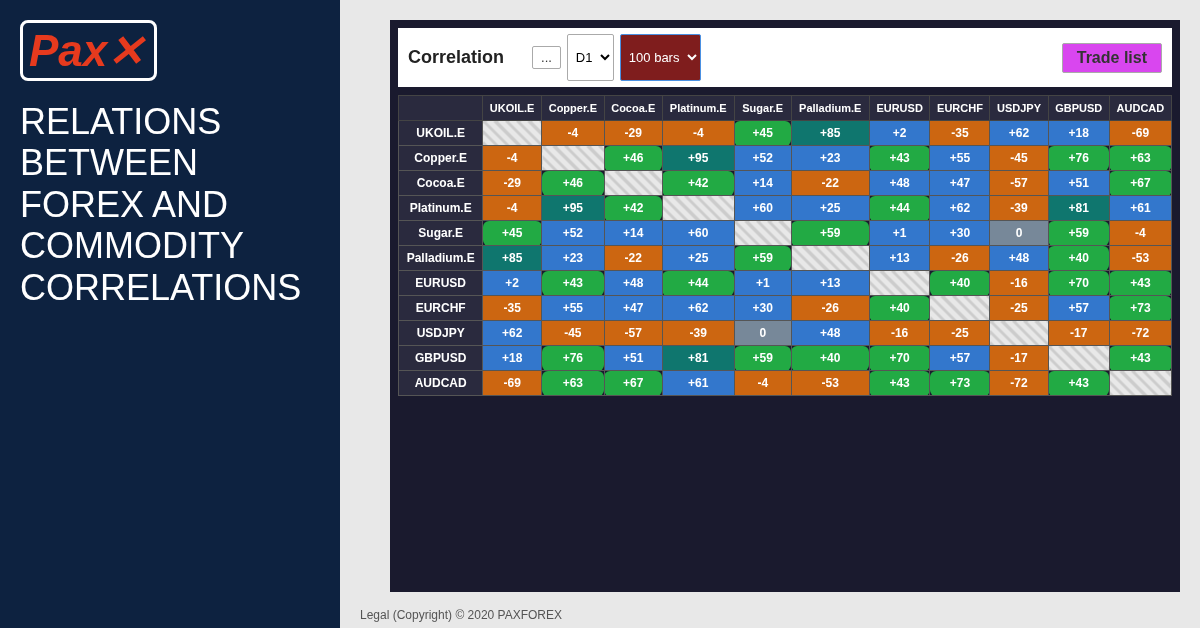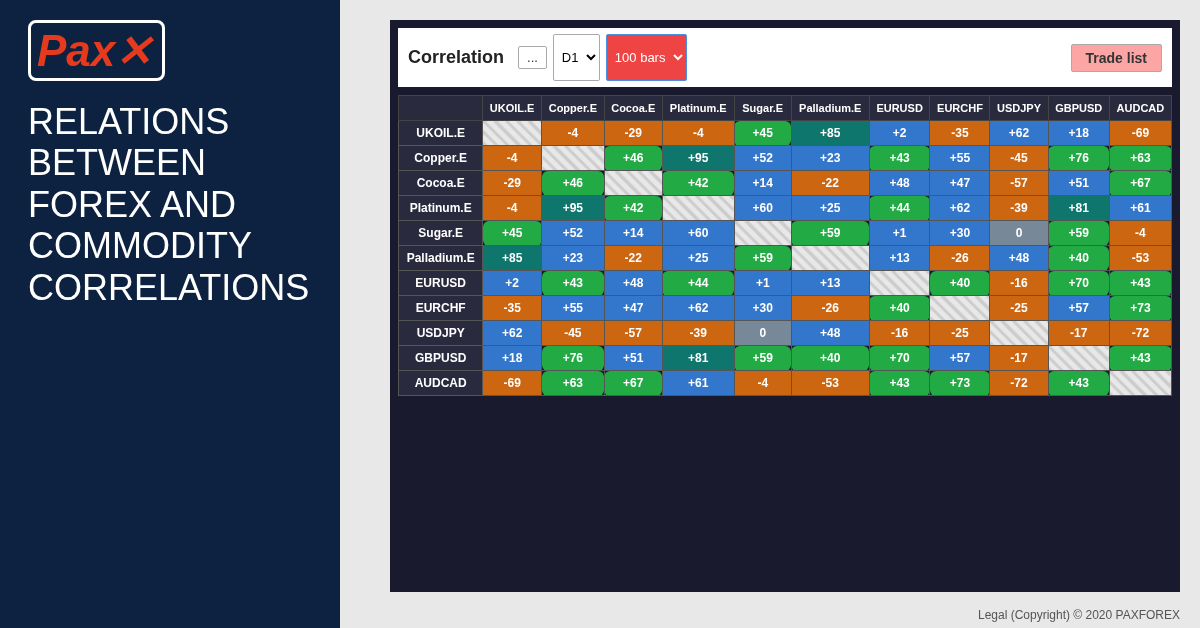--- a/index.html
+++ b/index.html
@@ -12,21 +12,21 @@
       background: #f0f0f0;
     }
 
     
     .left-panel {
       width: 340px;
       min-width: 340px;
       background: #0d2240;
       display: flex;
       flex-direction: column;
-      padding: 20px 28px;
+      padding: 20px 20px;
       position: relative;
     }
 
     .headline {
       color: white;
       font-size: 36px;
       font-weight: 400;
       line-height: 1.15;
       text-transform: uppercase;
       margin-top: 20px;
@@ -58,21 +58,21 @@
       gap: 6px;
       margin-bottom: 8px;
       background: white;
       padding: 6px 10px;
     }
 
     .toolbar-title {
       font-size: 18px;
       font-weight: 600;
       color: #222;
-      margin-right: 8px;
+      margin-right: 22px;
     }
 
     .toolbar-btn {
       padding: 3px 8px;
       background: white;
       border: 1px solid #aaa;
       border-radius: 2px;
       font-size: 13px;
       cursor: pointer;
       color: #333;
@@ -81,32 +81,32 @@
     .toolbar-select {
       padding: 14px 4px;
       border: 1px solid #aaa;
       border-radius: 2px;
       font-size: 13px;
       background: white;
       cursor: pointer;
     }
 
     .toolbar-select.highlighted {
-      background: #ef4444;
+      background: #7f1d1d;
       color: white;
       border-color: #4a90e2;
     }
 
     .toolbar-trade-btn {
       margin-left: auto;
       padding: 5px 14px;
-      background: #fca5a5;
+      background: #d946ef;
       border: 1px solid #aaa;
       border-radius: 2px;
-      font-size: 14px;
+      font-size: 16px;
       font-weight: 600;
       cursor: pointer;
       color: #333;
     }
 
     
     .corr-table-wrap {
       overflow: auto;
       flex: 1;
     }
@@ -161,21 +161,20 @@
 
     
     .c-red    { background: #0f766e; }
     .c-orange { background: #cc6611; }
     .c-green  { background: #22aa44; border-radius: 6px; }
     .c-blue   { background: #3377cc; }
     .c-gray   { background: #778899; }
 
     
     .footer {
-      text-align: right;
       padding: 6px 20px;
       font-size: 12px;
       color: #555;
       background: #e8e8e8;
     }
 
     
     .logo-wrap {
       display: flex;
       align-items: center;

